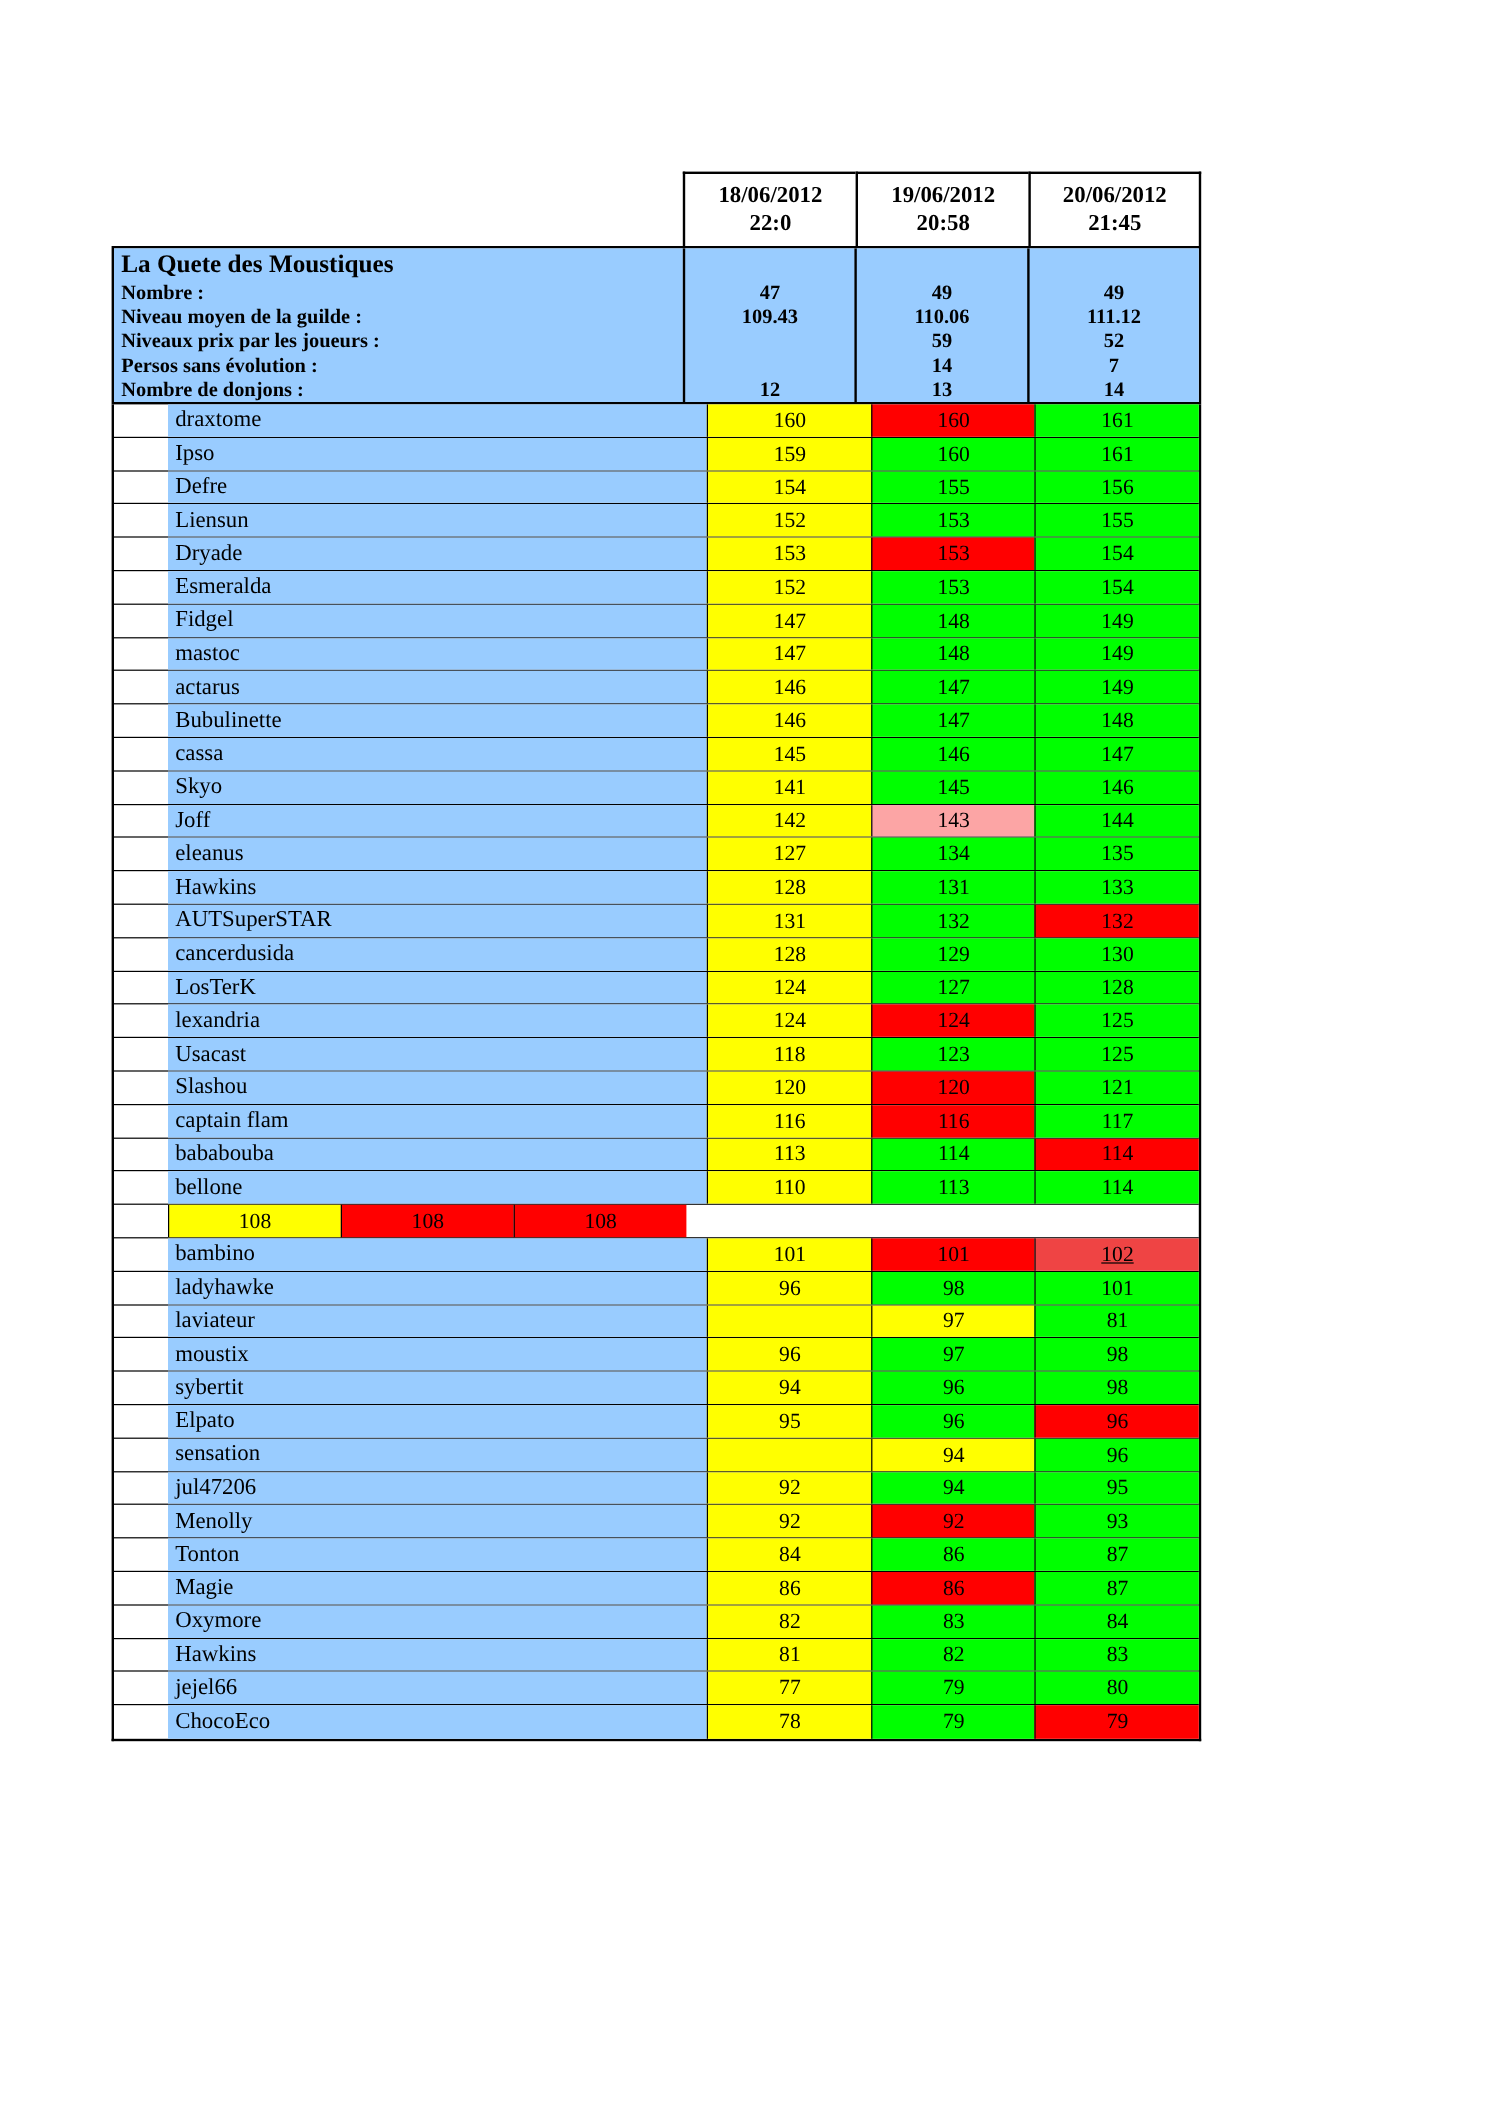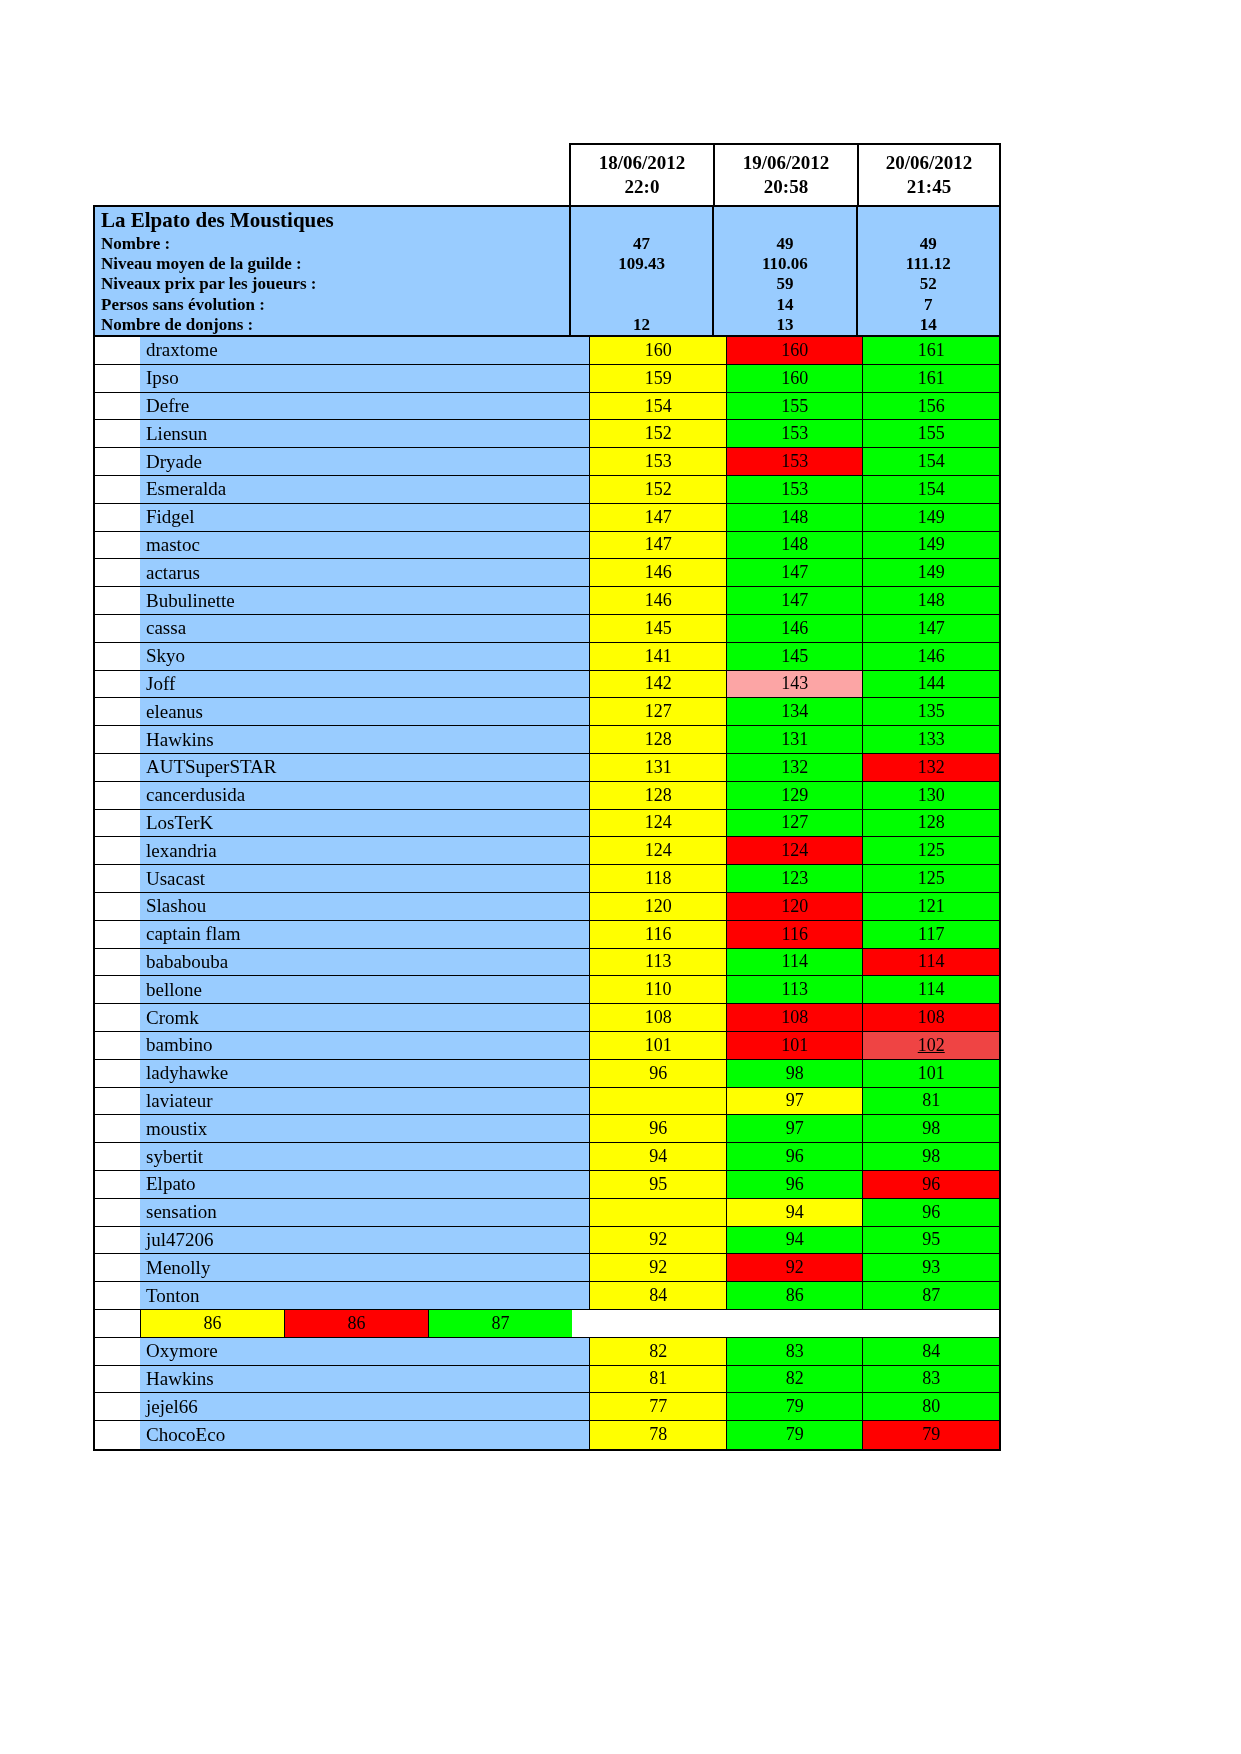--- a/index.html
+++ b/index.html
@@ -126,21 +126,21 @@
         <div class="date-cell">18/06/2012
 22:0</div>
         <div class="date-cell">19/06/2012
 20:58</div>
         <div class="date-cell">20/06/2012
 21:45</div>
       </div>
 
     <div class="guild-block">
       <div class="guild-labels">
-        <div class="guild-title">La Elpato des Moustiques</div>
+        <div class="guild-title">La Quete des Moustiques</div>
 
       <div class="guild-label">Nombre :</div>
           <div class="guild-label">Niveau moyen de la guilde :</div>
           <div class="guild-label">Niveaux prix par les joueurs :</div>
           <div class="guild-label">Persos sans évolution :</div>
           <div class="guild-label">Nombre de donjons :</div>
         </div>
 
     <div class="guild-col">
           <div class="spacer"></div>
@@ -308,21 +308,20 @@
           <div class="value-cell" style="background: rgb(0, 255, 0);">114</div>
           <div class="value-cell" style="background: rgb(255, 0, 0);">114</div>
         </div>
         <div class="player-row">
           <div class="player-name-cell">bellone</div>
           <div class="value-cell" style="background: rgb(255, 255, 0);">110</div>
           <div class="value-cell" style="background: rgb(0, 255, 0);">113</div>
           <div class="value-cell" style="background: rgb(0, 255, 0);">114</div>
         </div>
         <div class="player-row">
-          <div class="player-name-cell">Cromk</div>
           <div class="value-cell" style="background: rgb(255, 255, 0);">108</div>
           <div class="value-cell" style="background: rgb(255, 0, 0);">108</div>
           <div class="value-cell" style="background: rgb(255, 0, 0);">108</div>
         </div>
         <div class="player-row">
           <div class="player-name-cell">bambino</div>
           <div class="value-cell" style="background: rgb(255, 255, 0);">101</div>
           <div class="value-cell" style="background: rgb(255, 0, 0);">101</div>
           <div class="value-cell" style="background: #ef4444; text-decoration: underline;">102</div>
         </div>
@@ -374,20 +373,21 @@
           <div class="value-cell" style="background: rgb(255, 0, 0);">92</div>
           <div class="value-cell" style="background: rgb(0, 255, 0);">93</div>
         </div>
         <div class="player-row">
           <div class="player-name-cell">Tonton</div>
           <div class="value-cell" style="background: rgb(255, 255, 0);">84</div>
           <div class="value-cell" style="background: rgb(0, 255, 0);">86</div>
           <div class="value-cell" style="background: rgb(0, 255, 0);">87</div>
         </div>
         <div class="player-row">
+          <div class="player-name-cell">Magie</div>
           <div class="value-cell" style="background: rgb(255, 255, 0);">86</div>
           <div class="value-cell" style="background: rgb(255, 0, 0);">86</div>
           <div class="value-cell" style="background: rgb(0, 255, 0);">87</div>
         </div>
         <div class="player-row">
           <div class="player-name-cell">Oxymore</div>
           <div class="value-cell" style="background: rgb(255, 255, 0);">82</div>
           <div class="value-cell" style="background: rgb(0, 255, 0);">83</div>
           <div class="value-cell" style="background: rgb(0, 255, 0);">84</div>
         </div>

